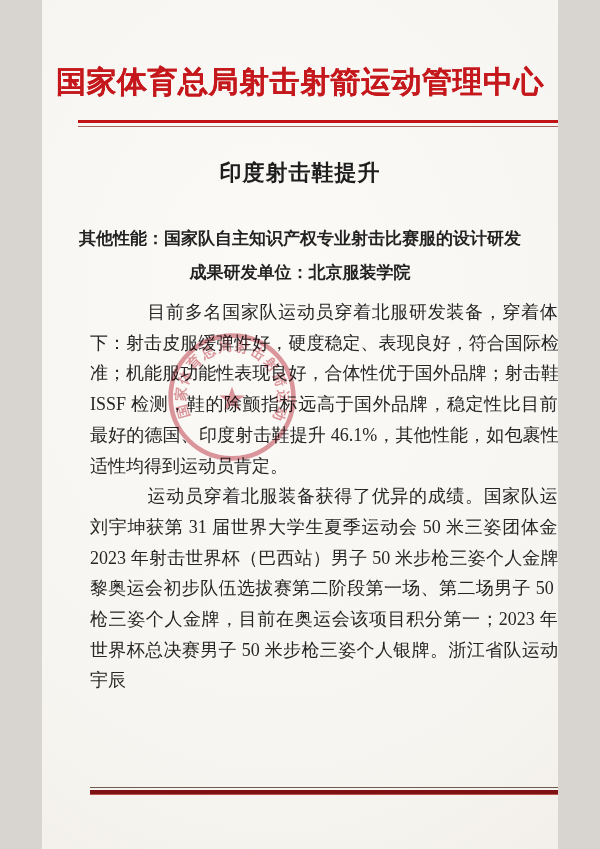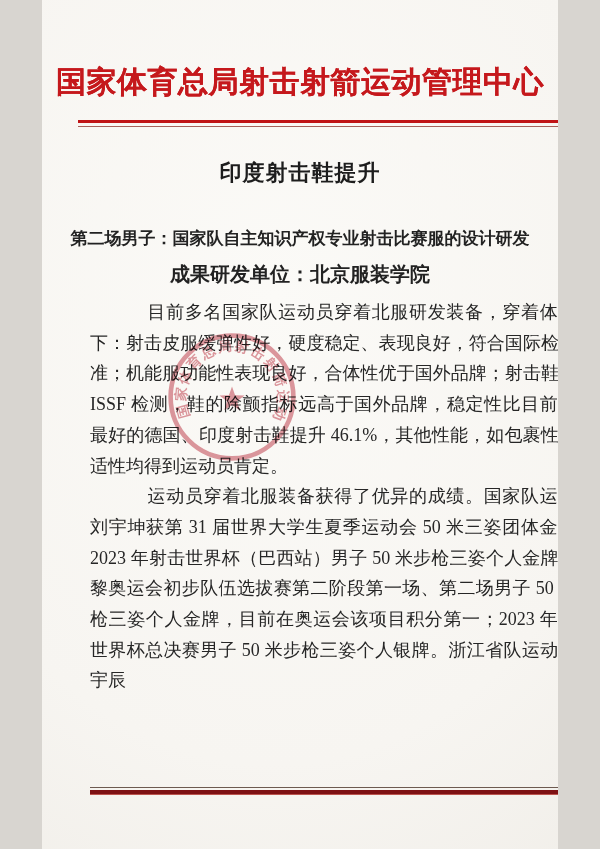--- a/index.html
+++ b/index.html
@@ -30,21 +30,21 @@
     letter-spacing:1px;
   }
   .project-line{
     position:absolute;top:227px;left:0;width:100%;
     text-align:center;
     font-size:17px;font-weight:700;color:#222;
   }
   .unit-line{
     position:absolute;top:261px;left:0;width:100%;
     text-align:center;
-    font-size:20px;font-weight:700;color:#222;
+    font-size:17px;font-weight:700;color:#222;
   }
   .body-text{
     position:absolute;top:297px;left:48px;width:505px;
     font-size:18px;line-height:30.7px;
     color:#262626;
     text-align:justify;
   }
   .body-text p{margin:0;text-indent:3.2em;}
   .seal{
     position:absolute;left:124px;top:331px;width:132px;height:132px;
@@ -65,21 +65,21 @@
 
   <div class="org-title">国家体育总局射击射箭运动管理中心</div>
 
   <div class="header-rule">
     <div class="thick"></div>
     <div class="thin"></div>
   </div>
 
   <div class="doc-title">印度射击鞋提升</div>
 
-  <div class="project-line"><span>第二场男子：</span><span>国家队自主知识产权专业射击比赛服的设计研发</span></div>
+  <div class="project-line"><span>其他性能：</span><span>国家队自主知识产权专业射击比赛服的设计研发</span></div>
 
   <div class="unit-line"><span>成果研发单位：</span><span>北京服装学院</span></div>
 
   <div class="body-text">
     <p>目前多名国家队运动员穿着北服研发装备，穿着体验如下：射击皮服缓弹性好，硬度稳定、表现良好，符合国际检测标准；机能服功能性表现良好，合体性优于国外品牌；射击鞋通过 ISSF 检测，鞋的除颤指标远高于国外品牌，稳定性比目前评价最好的德国、印度射击鞋提升 46.1%，其他性能，如包裹性、舒适性均得到运动员肯定。</p>
     <p>运动员穿着北服装备获得了优异的成绩。国家队运动员刘宇坤获第 31 届世界大学生夏季运动会 50 米三姿团体金牌，2023 年射击世界杯（巴西站）男子 50 米步枪三姿个人金牌；巴黎奥运会初步队伍选拔赛第二阶段第一场、第二场男子 50 米步枪三姿个人金牌，目前在奥运会该项目积分第一；2023 年射击世界杯总决赛男子 50 米步枪三姿个人银牌。浙江省队运动员沈宇辰</p>
   </div>
 
   <svg class="seal" viewBox="0 0 200 200">
     <circle cx="100" cy="100" r="93" fill="none" stroke="#c23b4a" stroke-width="7"></circle>

